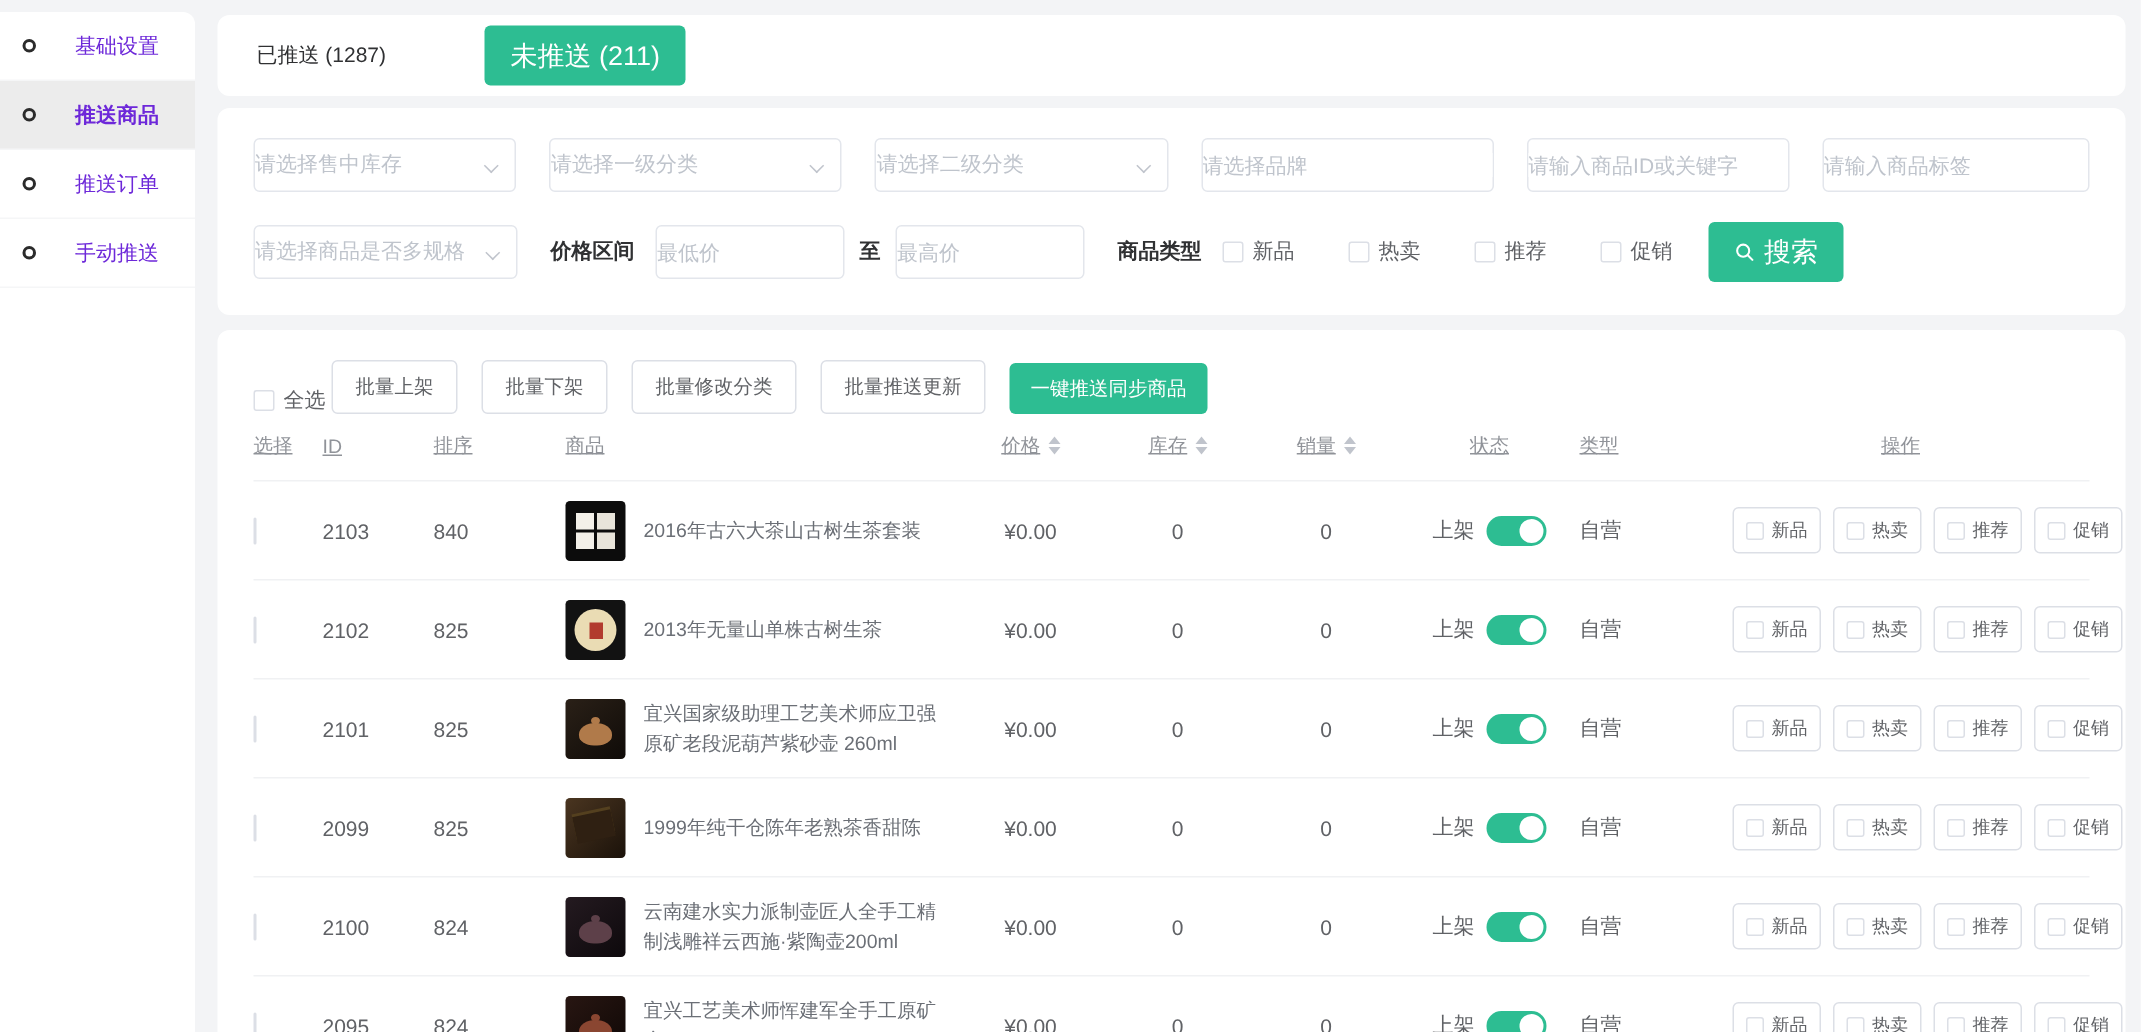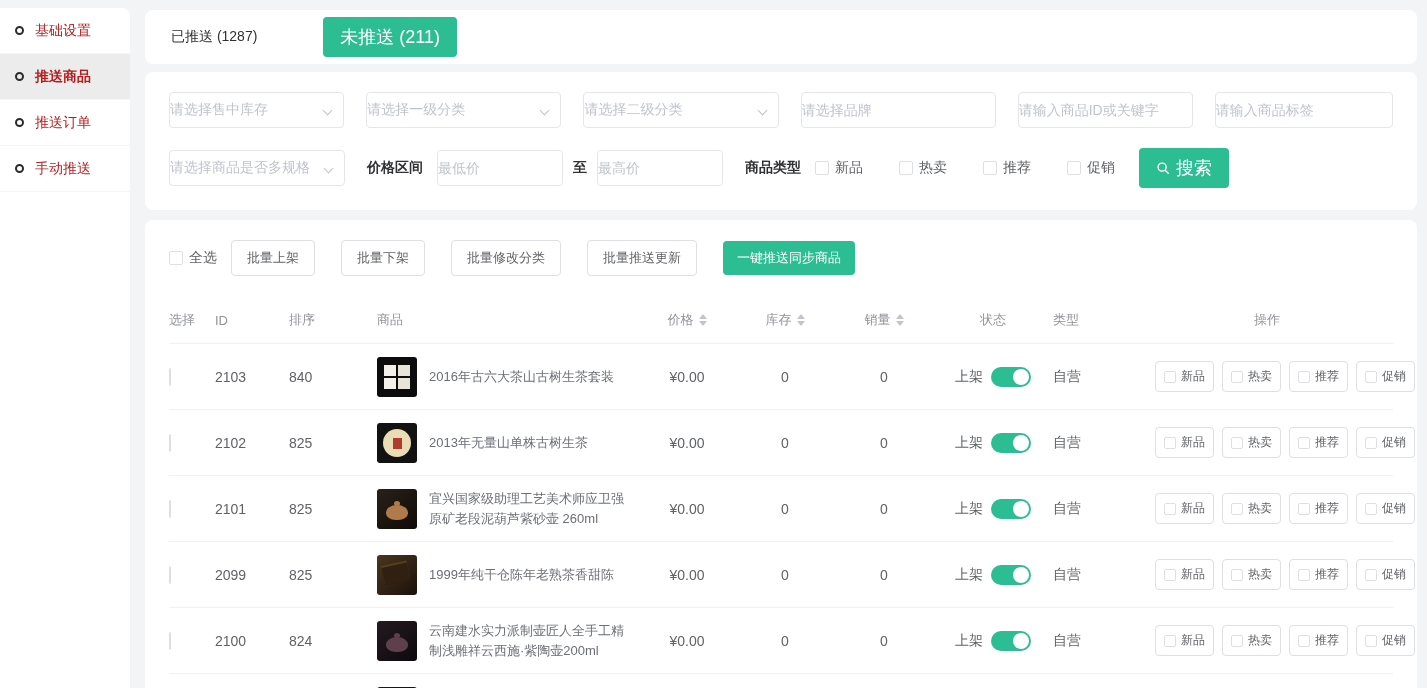--- a/index.html
+++ b/index.html
@@ -2,22 +2,22 @@
 <html><head>
 <meta charset="utf-8">
 <style>
   * { margin:0; padding:0; box-sizing:border-box; }
   html,body { width:1427px; height:688px; overflow:hidden;
     font-family:"Liberation Sans","DejaVu Sans",sans-serif; background:#f3f4f6; color:#303133; }
 
   
   .sidebar { position:absolute; left:0; top:8px; bottom:0; width:130px;
     background:#fff; border-radius:0 8px 0 0; }
-  .side-item { height:46px; display:flex; align-items:center; gap:11px;
-    padding-left:15px; font-size:14px; color:#b91c1c; cursor:pointer;
+  .side-item { height:46px; display:flex; align-items:center; gap:26px;
+    padding-left:15px; font-size:14px; color:#6d28d9; cursor:pointer;
     border-bottom:1px solid #f5f6f7; }
   .side-item.active { background:#ececec; font-weight:bold; }
   .ring { width:9px; height:9px; border:2px solid #2b2b2b; border-radius:50%; flex:0 0 auto; }
 
   
   .main { position:absolute; left:145px; top:0; right:10px; }
   .panel { background:#fff; border-radius:8px; }
 
   .tabbar { margin-top:10px; height:54px; display:flex; align-items:center; padding:0 26px; gap:66px; }
   .tab-plain { font-size:14px; color:#303133; cursor:pointer; }
@@ -37,28 +37,28 @@
   .chev::before { content:""; position:absolute; left:0; top:0; width:6px; height:6px;
     border-right:1.5px solid #c0c4cc; border-bottom:1.5px solid #c0c4cc; transform:rotate(45deg); }
   .flabel { font-size:14px; color:#303133; font-weight:bold; white-space:nowrap; }
   .cbwrap { display:flex; align-items:center; gap:6px; font-size:14px; color:#606266; cursor:pointer; white-space:nowrap; }
   .cb { width:14px; height:14px; border:1px solid #dcdfe6; border-radius:2px; background:#fff; flex:0 0 auto; }
   .cb.small { width:12px; height:12px; }
   .mag { width:14px; height:14px; }
 
   
   .tablepanel { margin-top:10px; padding:20px 24px 0; min-height:460px; }
-  .toolbar { display:flex; align-items:center; gap:26px; }
+  .toolbar { display:flex; align-items:flex-end; gap:16px; }
   .btn-plain { background:#fff; border:1px solid #dcdfe6; border-radius:4px; color:#606266;
     font-size:13px; padding:8px 15px; cursor:pointer; font-family:inherit; white-space:nowrap; }
   .toolbar .btn-green { font-size:13px; padding:8px 14px; }
 
   .grid { display:grid; grid-template-columns:46px 74px 88px 262px 96px 100px 98px 120px 88px 1fr;
     align-items:center; }
-  .thead { margin-top:35px; padding-bottom:14px; font-size:13px; color:#909399; }
+  .thead { margin-top:12px; padding-bottom:14px; font-size:13px; color:#909399;text-decoration:underline; }
   .th { display:flex; align-items:center; }
   .th.center { justify-content:center; }
   .carets { display:inline-flex; flex-direction:column; gap:2px; margin-left:5px; cursor:pointer; }
   .car-up { width:0; height:0; border-left:4px solid transparent; border-right:4px solid transparent;
     border-bottom:5px solid #c0c4cc; }
   .car-dn { width:0; height:0; border-left:4px solid transparent; border-right:4px solid transparent;
     border-top:5px solid #c0c4cc; }
 
   .trow { border-top:1px solid #f0f1f3; min-height:66px; font-size:14px; color:#606266; }
   .cell-center { text-align:center; }

